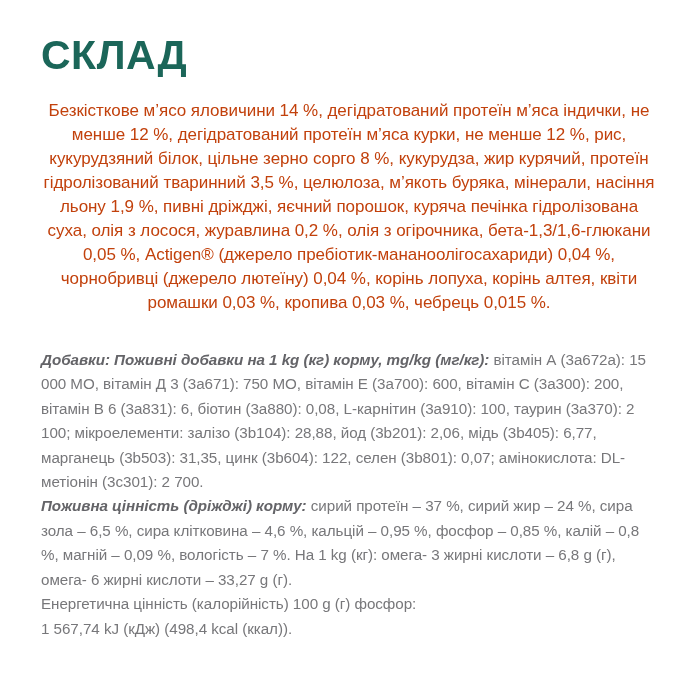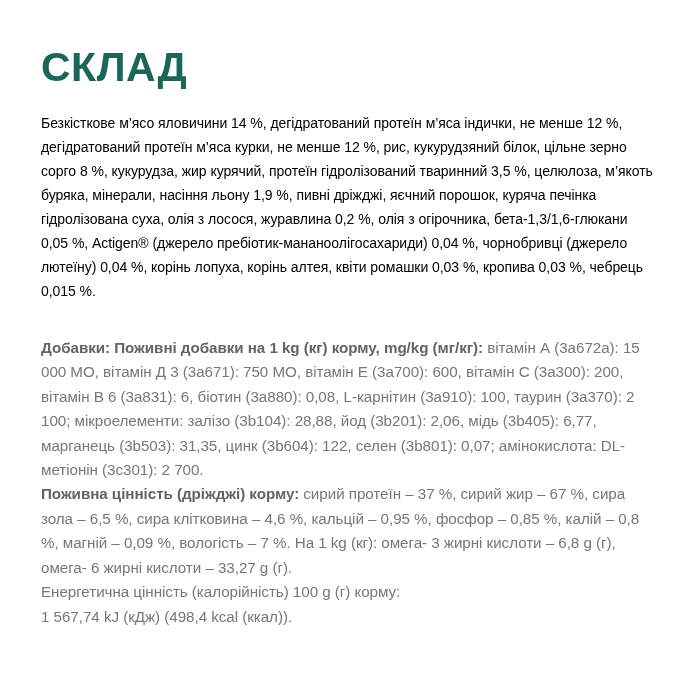--- a/index.html
+++ b/index.html
@@ -21,66 +21,67 @@
     width: 700px;
     height: 700px;
     background: #ffffff;
     box-sizing: border-box;
     padding: 0;
   }
 
   .content {
     position: absolute;
     left: 41px;
-    top: 46px;
+    top: 34px;
     width: 618px;
   }
 
   
   .page-title {
     font-size: 41px;
     font-weight: 700;
     letter-spacing: 0.5px;
     color: #1b6659;
     line-height: 1.05;
     margin: 0 0 22px 0;
     padding: 0;
     font-family: "Liberation Sans", "DejaVu Sans", sans-serif;
   }
 
   
   .composition-block {
-    font-size: 14px;
+    font-size: 17px;
     line-height: 24px;
-    color: #000000;
+    color: #c2410c;
     letter-spacing: -0.05px;
     margin: 0;
     padding: 0;
     width: 616px;
-    text-align: left;
+    text-align: center;
   }
 
   
   .analysis-block {
     margin: 0;
     padding: 0;
     width: 618px;
   }
   .analysis-para {
     font-size: 15.2px;
     line-height: 24.4px;
     color: #77777a;
     letter-spacing: -0.05px;
     margin: 0;
     padding: 0;
     text-align: left;
   }
   .analysis-para .lbl {
     font-weight: 700;
     color: #646468;
+    font-style: italic;
   }
 
   .spacer-gap {
     height: 33px;
   }
 </style>
 </head>
 <body>
 
 <div class="page">
@@ -89,22 +90,22 @@
     <h1 class="page-title">СКЛАД</h1>
 
     <div class="composition-block">Безкісткове м’ясо яловичини 14 %, дегідратований протеїн м’яса індички, не менше 12 %, дегідратований протеїн м’яса курки, не менше 12 %, рис, кукурудзяний білок, цільне зерно сорго 8 %, кукурудза, жир курячий, протеїн гідролізований тваринний 3,5 %, целюлоза, м’якоть буряка, мінерали, насіння льону 1,9 %, пивні дріжджі, яєчний порошок, куряча печінка гідролізована суха, олія з лосося, журавлина 0,2 %, олія з огірочника, бета-1,3/1,6-глюкани 0,05 %, Actigen® (джерело пребіотик-мананоолігосахариди) 0,04 %, чорнобривці (джерело лютеїну) 0,04 %, корінь лопуха, корінь алтея, квіти ромашки 0,03 %, кропива 0,03 %, чебрець 0,015 %.</div>
 
     <div class="spacer-gap"></div>
 
     <div class="analysis-block">
 
       <p class="analysis-para"><span class="lbl">Добавки: Поживні добавки на 1 kg (кг) корму, mg/kg (мг/кг):</span><span> вітамін А (3а672а): 15 000 МО, вітамін Д 3 (3а671): 750 МО, вітамін Е (3а700): 600, вітамін С (3а300): 200, вітамін В 6 (3а831): 6, біотин (3а880): 0,08, L-карнітин (3а910): 100, таурин (3а370): 2 100; мікроелементи: залізо (3b104): 28,88, йод (3b201): 2,06, мідь (3b405): 6,77, марганець (3b503): 31,35, цинк (3b604): 122, селен (3b801): 0,07; амінокислота: DL-метіонін (3с301): 2 700.</span></p>
 
-      <p class="analysis-para"><span class="lbl">Поживна цінність (дріжджі) корму:</span><span> сирий протеїн – 37 %, сирий жир – 67 %, сира зола – 6,5 %, сира клітковина – 4,6 %, кальцій – 0,95 %, фосфор – 0,85 %, калій – 0,8 %, магній – 0,09 %, вологість – 7 %. На 1 kg (кг): омега- 3 жирні кислоти – 6,8 g (г), омега- 6 жирні кислоти – 33,27 g (г).</span></p>
+      <p class="analysis-para"><span class="lbl">Поживна цінність (дріжджі) корму:</span><span> сирий протеїн – 37 %, сирий жир – 24 %, сира зола – 6,5 %, сира клітковина – 4,6 %, кальцій – 0,95 %, фосфор – 0,85 %, калій – 0,8 %, магній – 0,09 %, вологість – 7 %. На 1 kg (кг): омега- 3 жирні кислоти – 6,8 g (г), омега- 6 жирні кислоти – 33,27 g (г).</span></p>
 
 
-      <p class="analysis-para lbl">Енергетична цінність (калорійність) 100 g (г) корму:</p>
+      <p class="analysis-para lbl">Енергетична цінність (калорійність) 100 g (г) фосфор:</p>
 
       <p class="analysis-para">1 567,74 kJ (кДж) (498,4 kcal (ккал)).</p>
 
     </div>
   </div>
 </div>
 
 </body></html>

